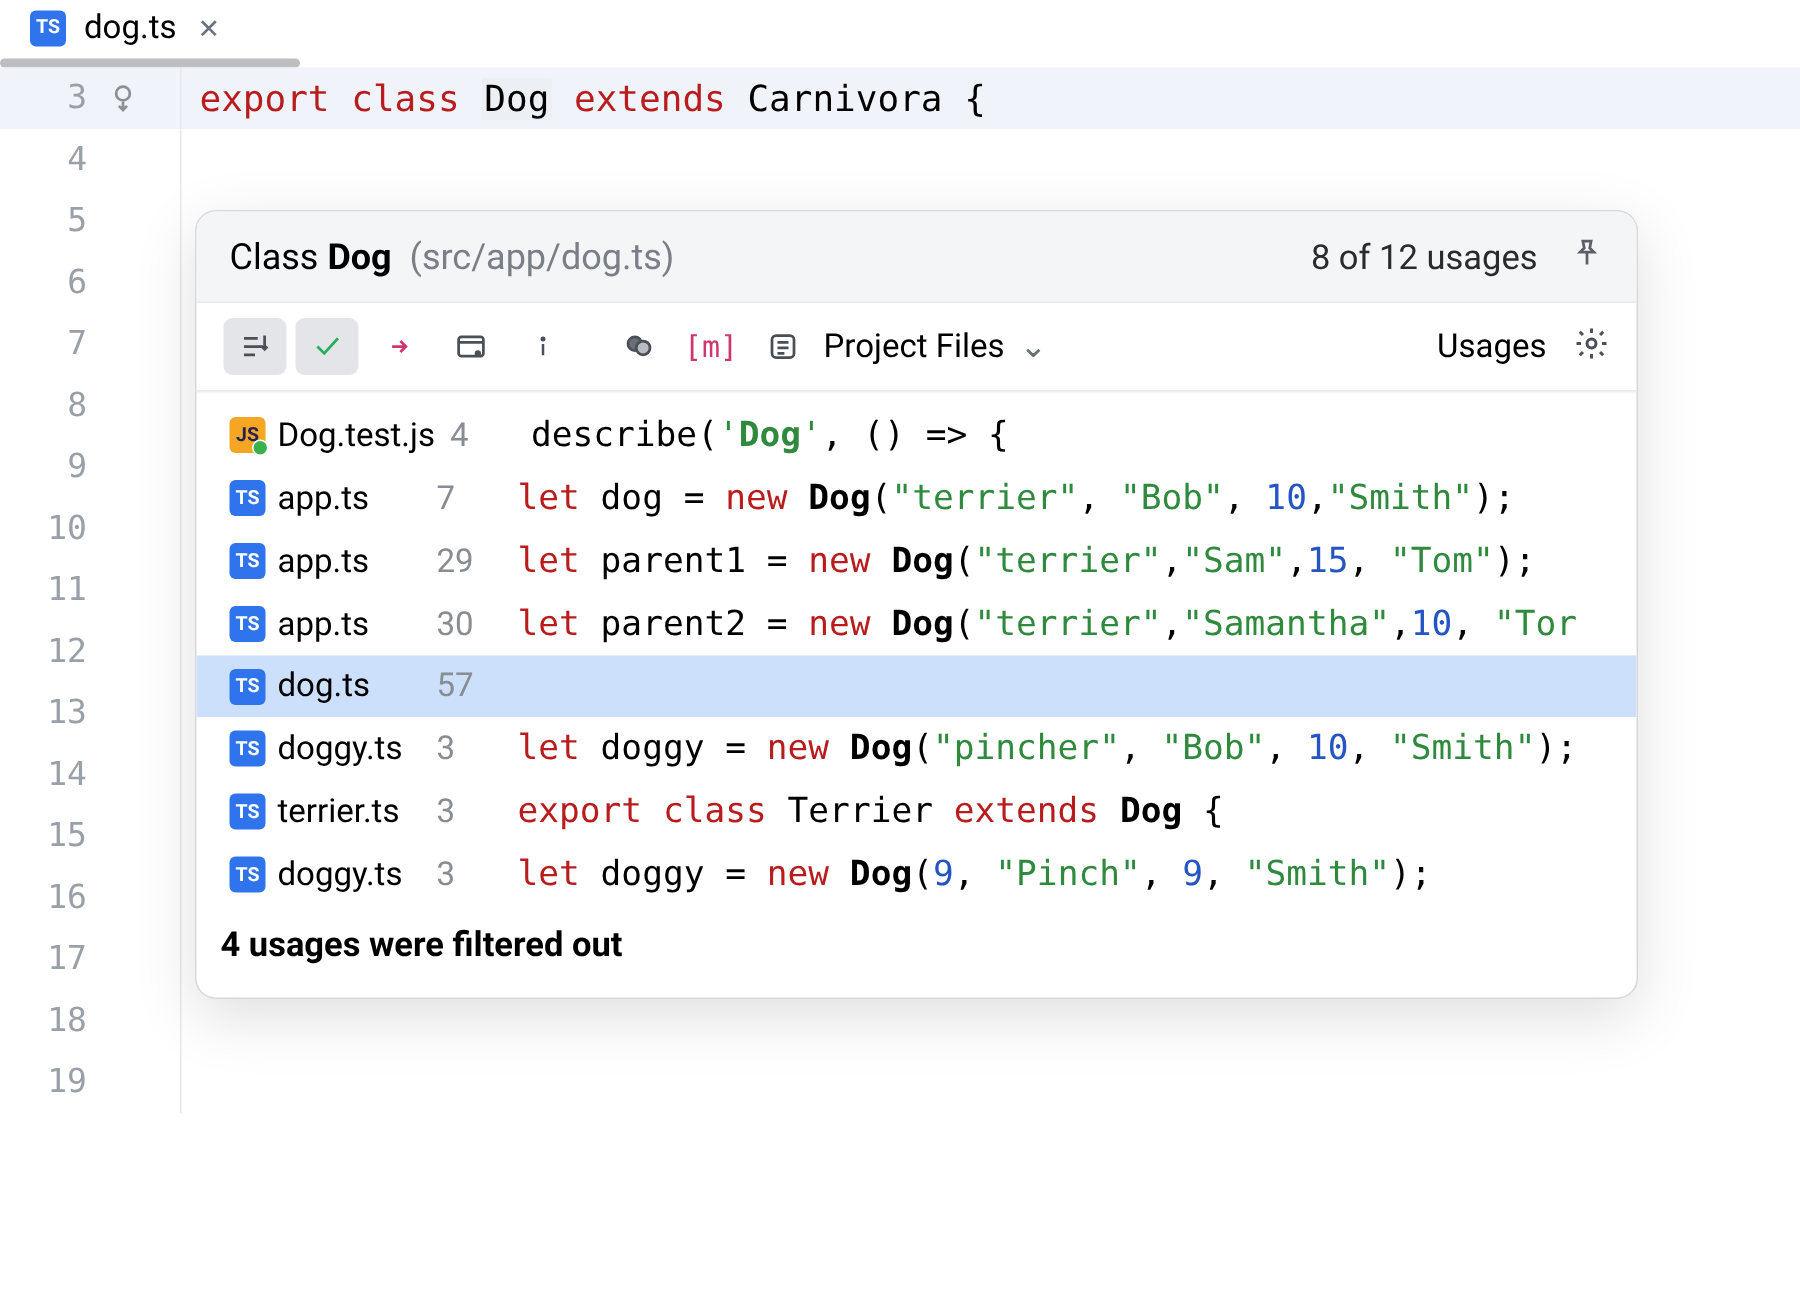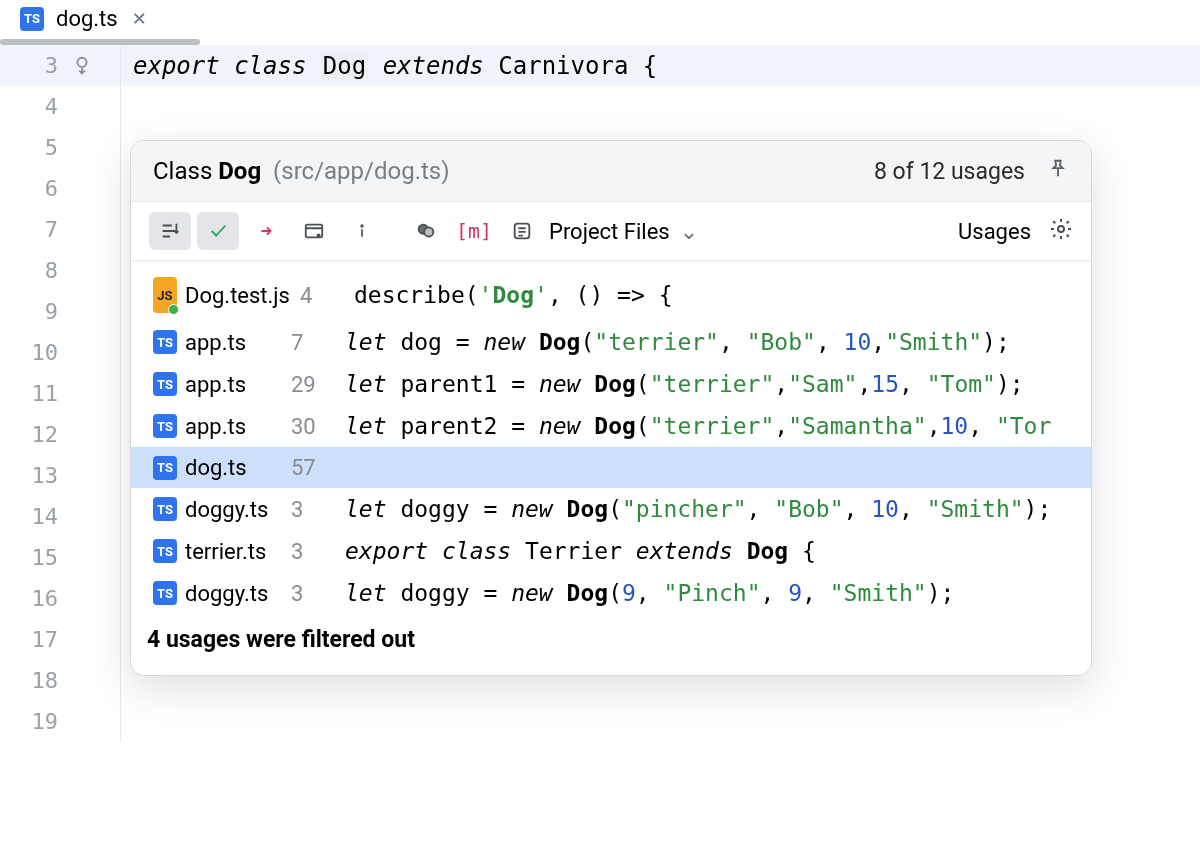--- a/index.html
+++ b/index.html
@@ -24,21 +24,21 @@
     border-radius: 4px;
     color: #fff;
     font-size: 13px;
     font-weight: 700;
     display: inline-flex;
     align-items: center;
     justify-content: center;
     flex-shrink: 0;
   }
   .js-icon {
-    width: 24px; height: 36px;
+    width: 24px; height: 24px;
     background: #f5a623;
     border-radius: 4px;
     color: #225;
     font-size: 13px;
     font-weight: 700;
     display: inline-flex;
     align-items: center;
     justify-content: center;
     position: relative;
     flex-shrink: 0;
@@ -91,21 +91,21 @@
     background: #e6e8eb;
     align-self: stretch;
     margin-left: 20px;
     margin-right: 12px;
   }
   .code {
     font-family: ui-monospace, Menlo, Consolas, monospace;
     font-size: 24px;
     white-space: pre;
   }
-  .kw { color: #000000; font-style: italic; }      
+  .kw { color: #b91c1c; }      
   .ident { color: #000; }
   .name-highlight { background: #eceff4; padding: 0 2px; border-radius: 2px; }
   .str { color: #2f8a3e; }
   .num { color: #2455c3; }
 
   
   .popup {
     position: absolute;
     top: 140px; left: 130px;
     width: 962px;

